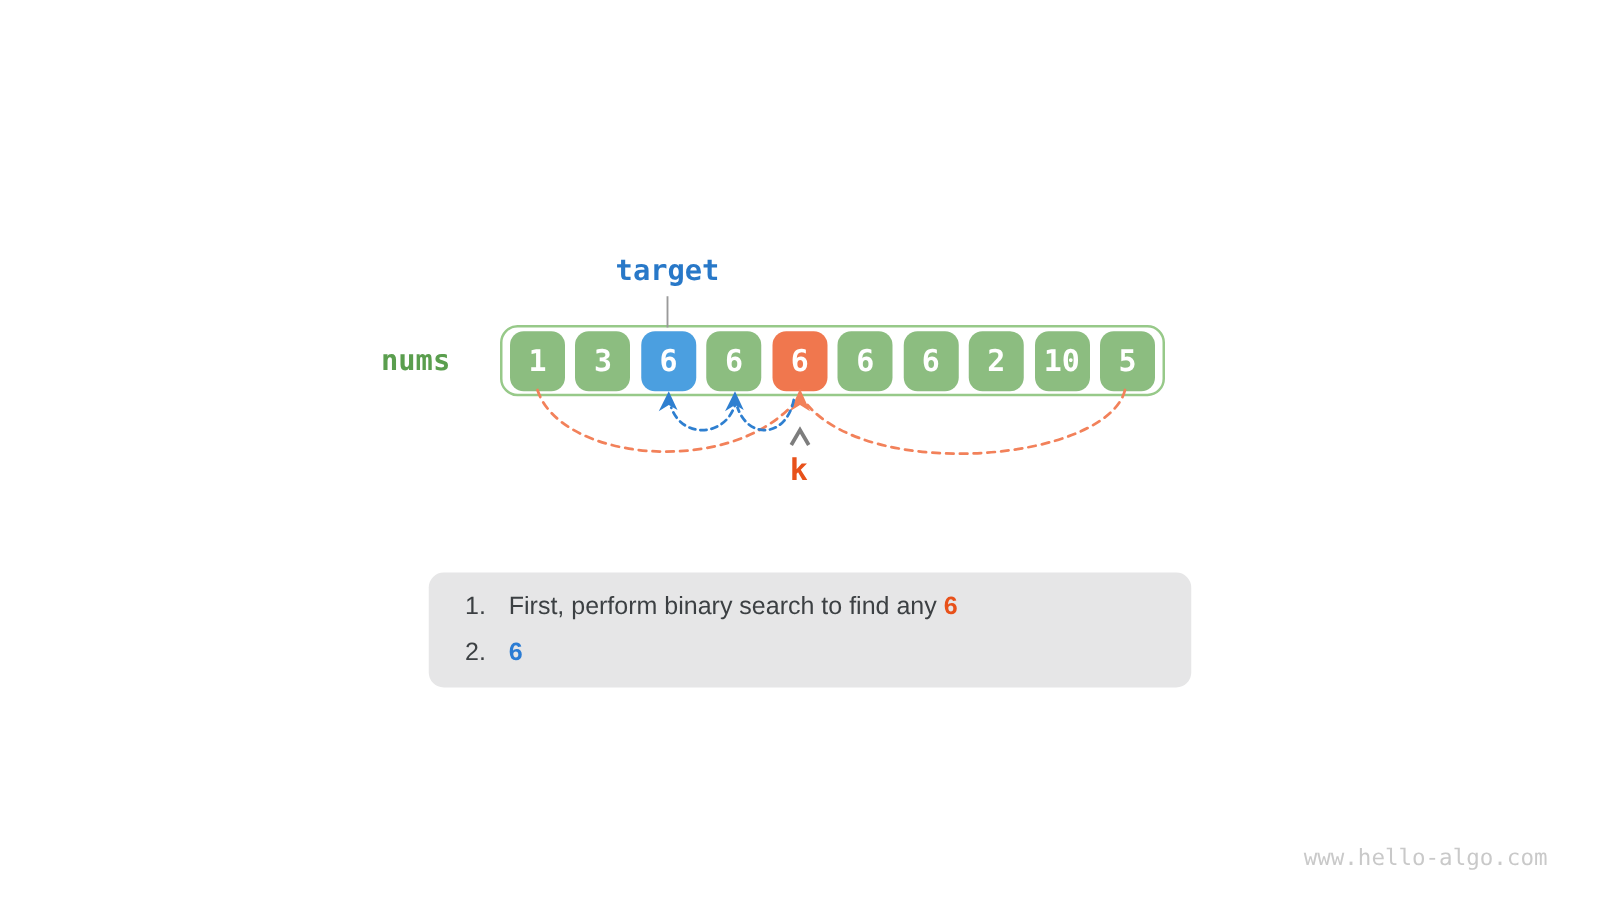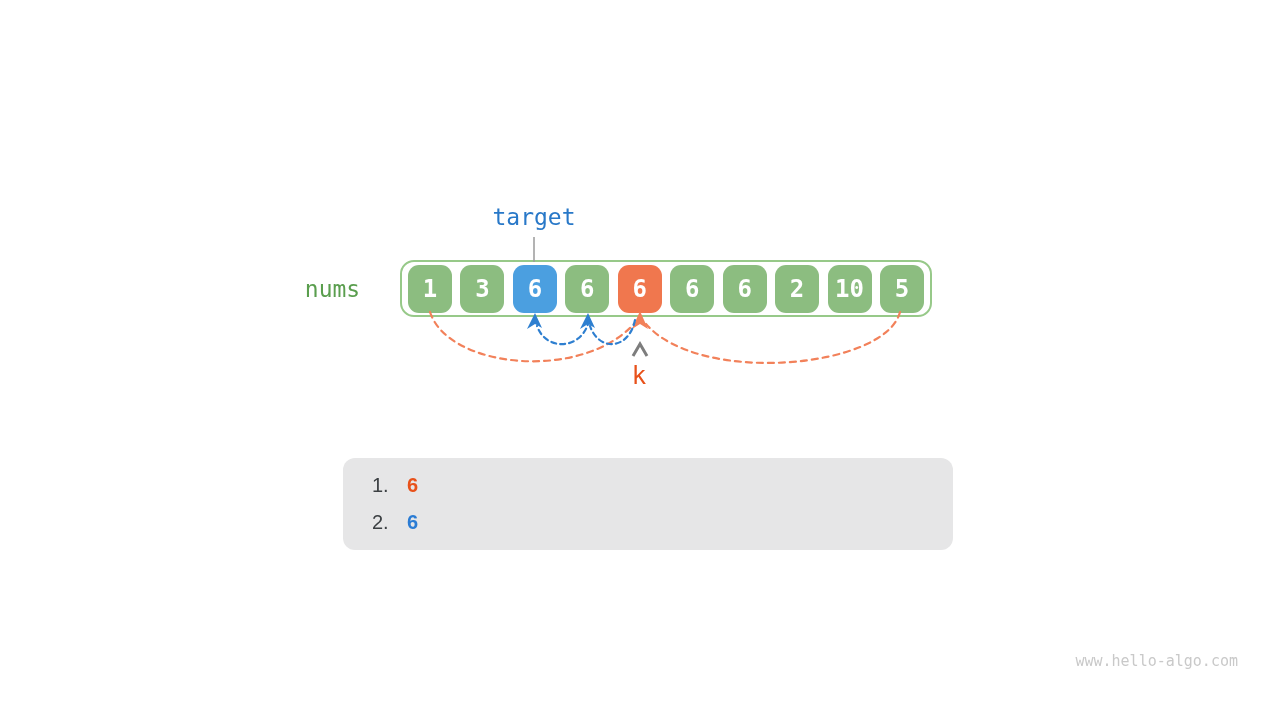--- a/index.html
+++ b/index.html
@@ -1,19 +1,19 @@
 <!DOCTYPE html>
 <html style="--cell_green: #8cbd80; --cell_blue: #4b9fe0; --cell_orange: #f0774e; --container_border: #97c989; --nums_label: #5a9e4e; --target_label: #2878c8; --k_label: #e8511a; --arc_orange: #f2815a; --arc_blue: #2e7fd0; --pointer_gray: #7d7d7d; --step_text: #3c4043; --box_bg: #e6e6e7; --watermark: #c9c9c9;"><head>
 <meta charset="utf-8">
 <style>
   * { margin:0; padding:0; box-sizing:border-box; }
   html,body { width:1280px; height:720px; background:#ffffff; overflow:hidden; }
   body { position:relative; font-family:"DejaVu Sans Mono", monospace; }
 
-  .mono-label { position:absolute; font-weight:normal; font-size:23px; letter-spacing:0px; }
+  .mono-label { position:absolute; font-weight:bold; font-size:23px; letter-spacing:0px; }
 
   .target-label { left:454px; top:204px; width:160px; text-align:center; color:var(--target_label); }
   .nums-label   { left:295px; top:276px; width:75px;  text-align:center;  color:var(--nums_label); }
   .k-label      { left:609px; top:362px; width:60px;  text-align:center; font-size:24px; color:var(--k_label); }
 
   .array-container {
     position:absolute; left:400px; top:260px; width:532px; height:57px;
     border:2px solid var(--container_border); border-radius:14px; background:#fff;
     display:flex; align-items:center; justify-content:space-between; padding:0 6px;
   }
@@ -39,21 +39,21 @@
     position:absolute; left:343px; top:458px; width:610px; height:92px;
     background:var(--box_bg); border-radius:12px;
     display:flex; flex-direction:column; justify-content:center;
     font-family:"Liberation Sans", sans-serif; font-size:20px; color:var(--step_text);
   }
   .step-row { display:flex; line-height:37px; white-space:pre; }
   .step-num { margin-left:29px; width:35px; }
   .step-hl  { font-weight:bold; }
 
   .watermark {
-    position:absolute; right:42px; top:652px; font-size:15px;
+    position:absolute; right:42px; top:676px; font-size:18px;
     color:var(--watermark); font-family:"DejaVu Sans Mono", monospace;
   }
 </style>
 </head>
 <body>
 
 <div class="mono-label target-label">target</div>
 <div class="mono-label nums-label">nums</div>
 
 <div class="array-container" id="array">
@@ -80,17 +80,17 @@
   <polygon class="head-blue" points="588,313 580,329 588,324 595,328"></polygon>
   <path class="arc-blue" d="M589 320 C583 350 546 352 537 326"></path>
   <polygon class="head-blue" points="535,313 527,329 535,324 542,328"></polygon>
 
   <polyline class="k-chevron" points="633,356 640,344 647,356"></polyline>
 </svg>
 
 <div class="mono-label k-label">k</div>
 
 <div class="steps-box" id="steps">
-    <div class="step-row"><span class="step-num">1.</span><span class="step-hl" style="color: rgb(232, 81, 26);">6</span></div>
+    <div class="step-row"><span class="step-num">1.</span><span>First, perform binary search to find any </span><span class="step-hl" style="color: rgb(232, 81, 26);">6</span></div>
     <div class="step-row"><span class="step-num">2.</span><span class="step-hl" style="color: rgb(43, 124, 212);">6</span></div>
   </div>
 
 <div class="watermark">www.hello-algo.com</div>
 
 </body></html>

